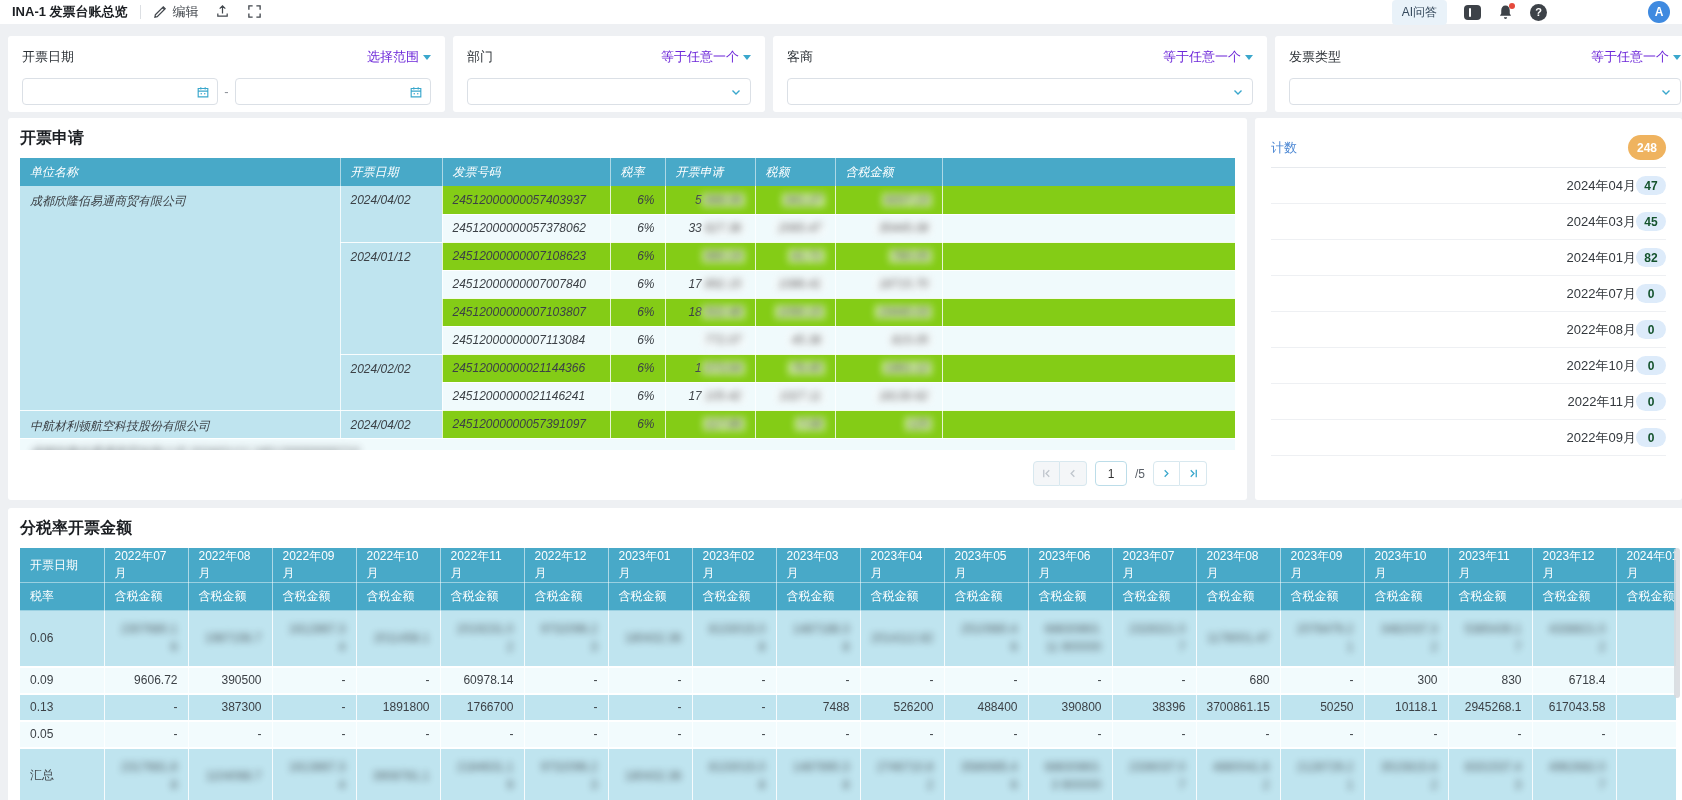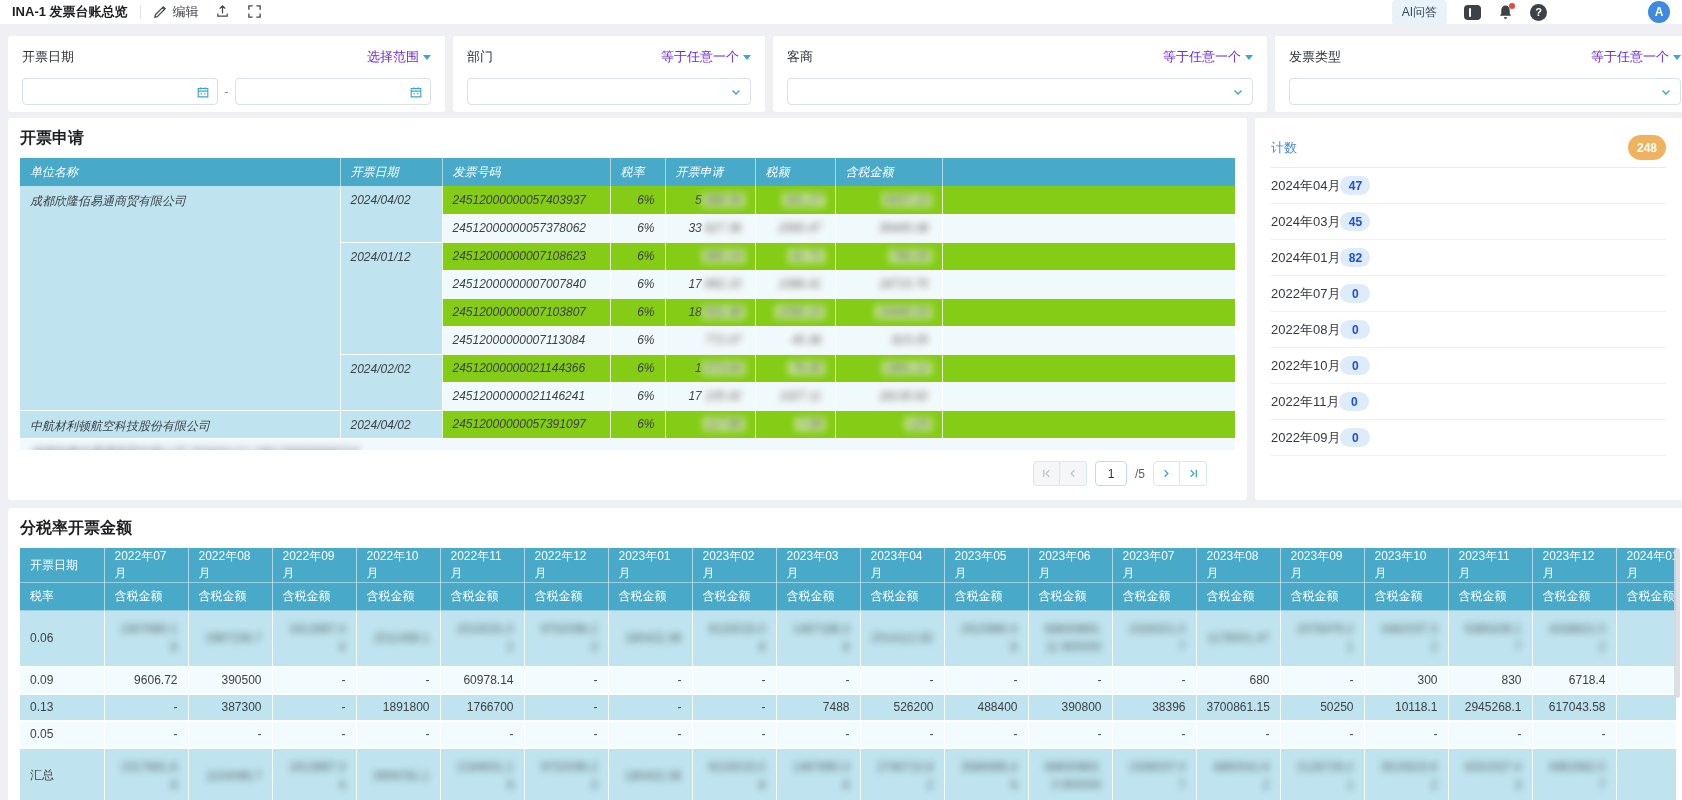--- a/index.html
+++ b/index.html
@@ -62,23 +62,23 @@
   .pbtn.disabled { background:#f4f6f8; }
   #page-input { width:32px; height:25px; border:1px solid #bcdde9; border-radius:4px; text-align:center; font-size:12px; color:#333; }
   .ptotal { color:#5a6068; font-size:12px; }
 
   
   #count-card { left:1255px; top:118px; width:427px; height:382px; padding:10px 16px; }
   #count-head { display:flex; justify-content:space-between; align-items:center; height:40px; border-bottom:1px solid #e7eaee; }
   #count-head .lab { color:#4a86d3; font-size:13px; }
   .pill-amber { min-width:38px; height:25px; border-radius:13px; background:#efb35f; color:#fff; font-size:12px; font-weight:bold;
     display:flex; align-items:center; justify-content:center; padding:0 8px; }
-  .crow { display:flex; justify-content:flex-start; align-items:center; height:36px; border-bottom:1px solid #eef0f3; cursor:pointer; }
+  .crow { display:flex; justify-content:flex-end; align-items:center; height:36px; border-bottom:1px solid #eef0f3; cursor:pointer; }
   .crow .lab { color:#33383d; font-size:13px; }
-  .pill-blue { min-width:30px; height:19px; border-radius:11px; background:#ddebfa; color:#1d4ed8; font-size:12px; font-weight:bold;
+  .pill-blue { min-width:30px; height:19px; border-radius:11px; background:#ddebfa; color:#14532d; font-size:12px; font-weight:bold;
     display:flex; align-items:center; justify-content:center; padding:0 7px; }
 
   
   #tax-card { left:8px; top:508px; width:1682px; height:310px; padding:10px 12px; }
   #tax-wrap { overflow:hidden; width:1656px; }
   #tax-table { width:1680px; font-size:12px; }
   #tax-table th { background:#48a9c8; color:#fff; font-weight:normal; text-align:left; padding:0 10px; height:28px;
     border-right:1px solid rgba(255,255,255,.55); border-bottom:1px solid rgba(255,255,255,.45); }
   #tax-table td { padding:2px 10px; border-right:1px solid rgba(255,255,255,.85); border-bottom:2px solid #fff; color:#3c4146; }
   #tax-table td.num { text-align:right; }

